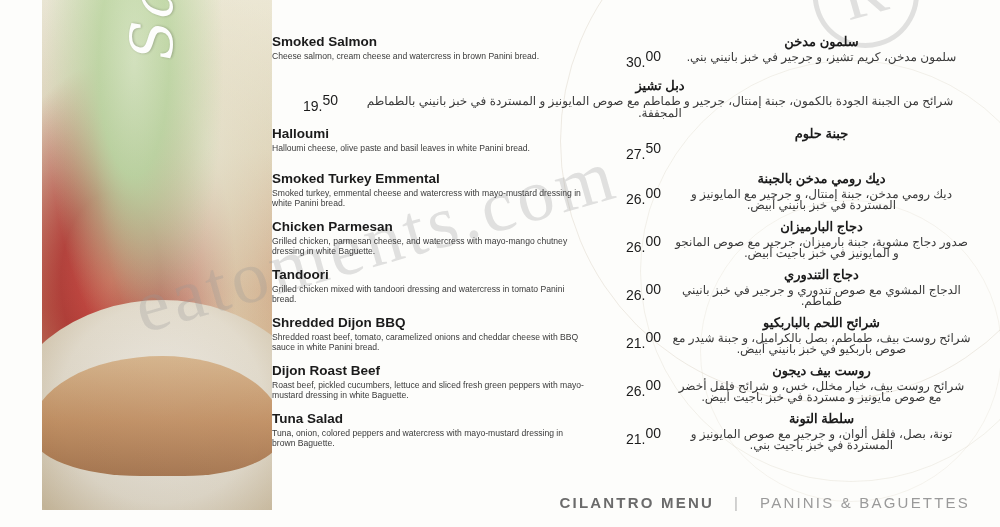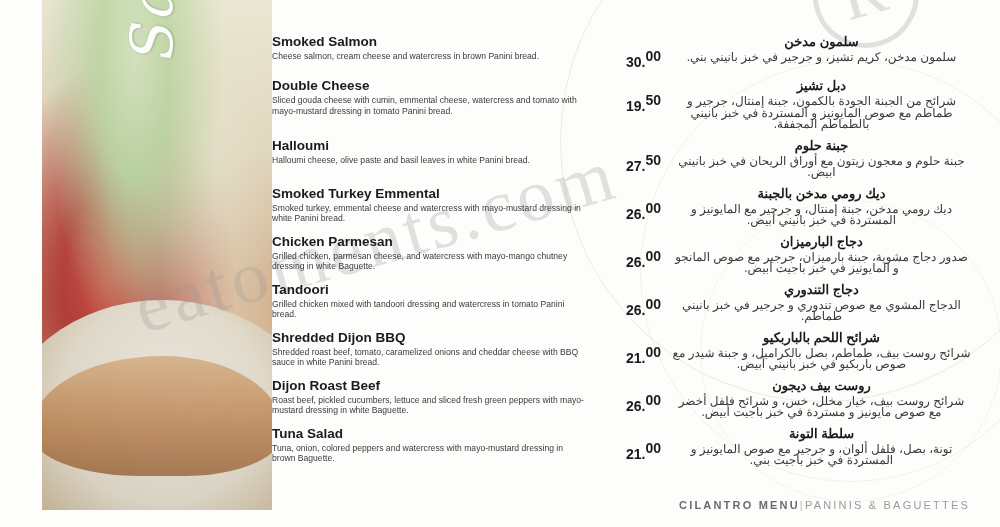--- a/index.html
+++ b/index.html
@@ -108,47 +108,47 @@
     line-height:15px;
     margin-bottom:2px;
   }
   .item-desc{
     font-size:8.6px;
     color:#3a3a3a;
     line-height:10.6px;
   }
   .price{
     font-size:14px;
-    font-weight:bold;
+    font-weight:normal;
     color:#1b1b1b;
     white-space:nowrap;
   }
 
   .ar-name{
     font-size:13px;
     font-weight:bold;
     color:#1b1b1b;
     line-height:16px;
     margin-bottom:2px;
   }
   .ar-desc{
     font-size:12px;
     color:#3a3a3a;
     line-height:11.5px;
   }
 
   
   #footer{
     position:absolute;right:30px;bottom:16px;
-    font-size:11px;
+    font-size:15px;
     letter-spacing:2.2px;
     color:#7d7d7d;
     display:flex;
     align-items:center;
-    gap:0;
+    gap:20px;
   }
   #footer .brand{color:#6b6b6b;font-weight:bold;}
   #footer .sep{color:#b9b9b9;}
   #footer .sub{color:#9a9a9a;}
 </style>
 </head>
 <body>
 
 <div id="page">
 
@@ -179,44 +179,39 @@
       <div class="col-price">
         <span class="price">30.</span><sup class="price">00</sup>
       </div>
       <div class="col-ar">
         <div class="ar-name">سلمون مدخن</div>
         <div class="ar-desc">سلمون مدخن، كريم تشيز، و جرجير في خبز بانيني بني.</div>
       </div>
     </div>
 
     <div class="row">
-      <div class="col-en">
-        <div class="item-name">Double Cheese</div>
-        <div class="item-desc">Sliced gouda cheese with cumin, emmental cheese, watercress and tomato with mayo-mustard dressing in tomato Panini bread.</div>
-      </div>
       <div class="col-price">
         <span class="price">19.</span><sup class="price">50</sup>
       </div>
       <div class="col-ar">
         <div class="ar-name">دبل تشيز</div>
         <div class="ar-desc">شرائح من الجبنة الجودة بالكمون، جبنة إمنتال، جرجير و طماطم مع صوص المايونيز و المستردة في خبز بانيني بالطماطم المجففة.</div>
       </div>
     </div>
 
     <div class="row">
       <div class="col-en">
         <div class="item-name">Halloumi</div>
         <div class="item-desc">Halloumi cheese, olive paste and basil leaves in white Panini bread.</div>
       </div>
       <div class="col-price">
         <span class="price">27.</span><sup class="price">50</sup>
       </div>
       <div class="col-ar">
         <div class="ar-name">جبنة حلوم</div>
-        <div class="ar-desc">جبنة حلوم و معجون زيتون مع أوراق الريحان في خبز بانيني ابيض.</div>
       </div>
     </div>
 
     <div class="row">
       <div class="col-en">
         <div class="item-name">Smoked Turkey Emmental</div>
         <div class="item-desc">Smoked turkey, emmental cheese and watercress with mayo-mustard dressing in white Panini bread.</div>
       </div>
       <div class="col-price">
         <span class="price">26.</span><sup class="price">00</sup>

